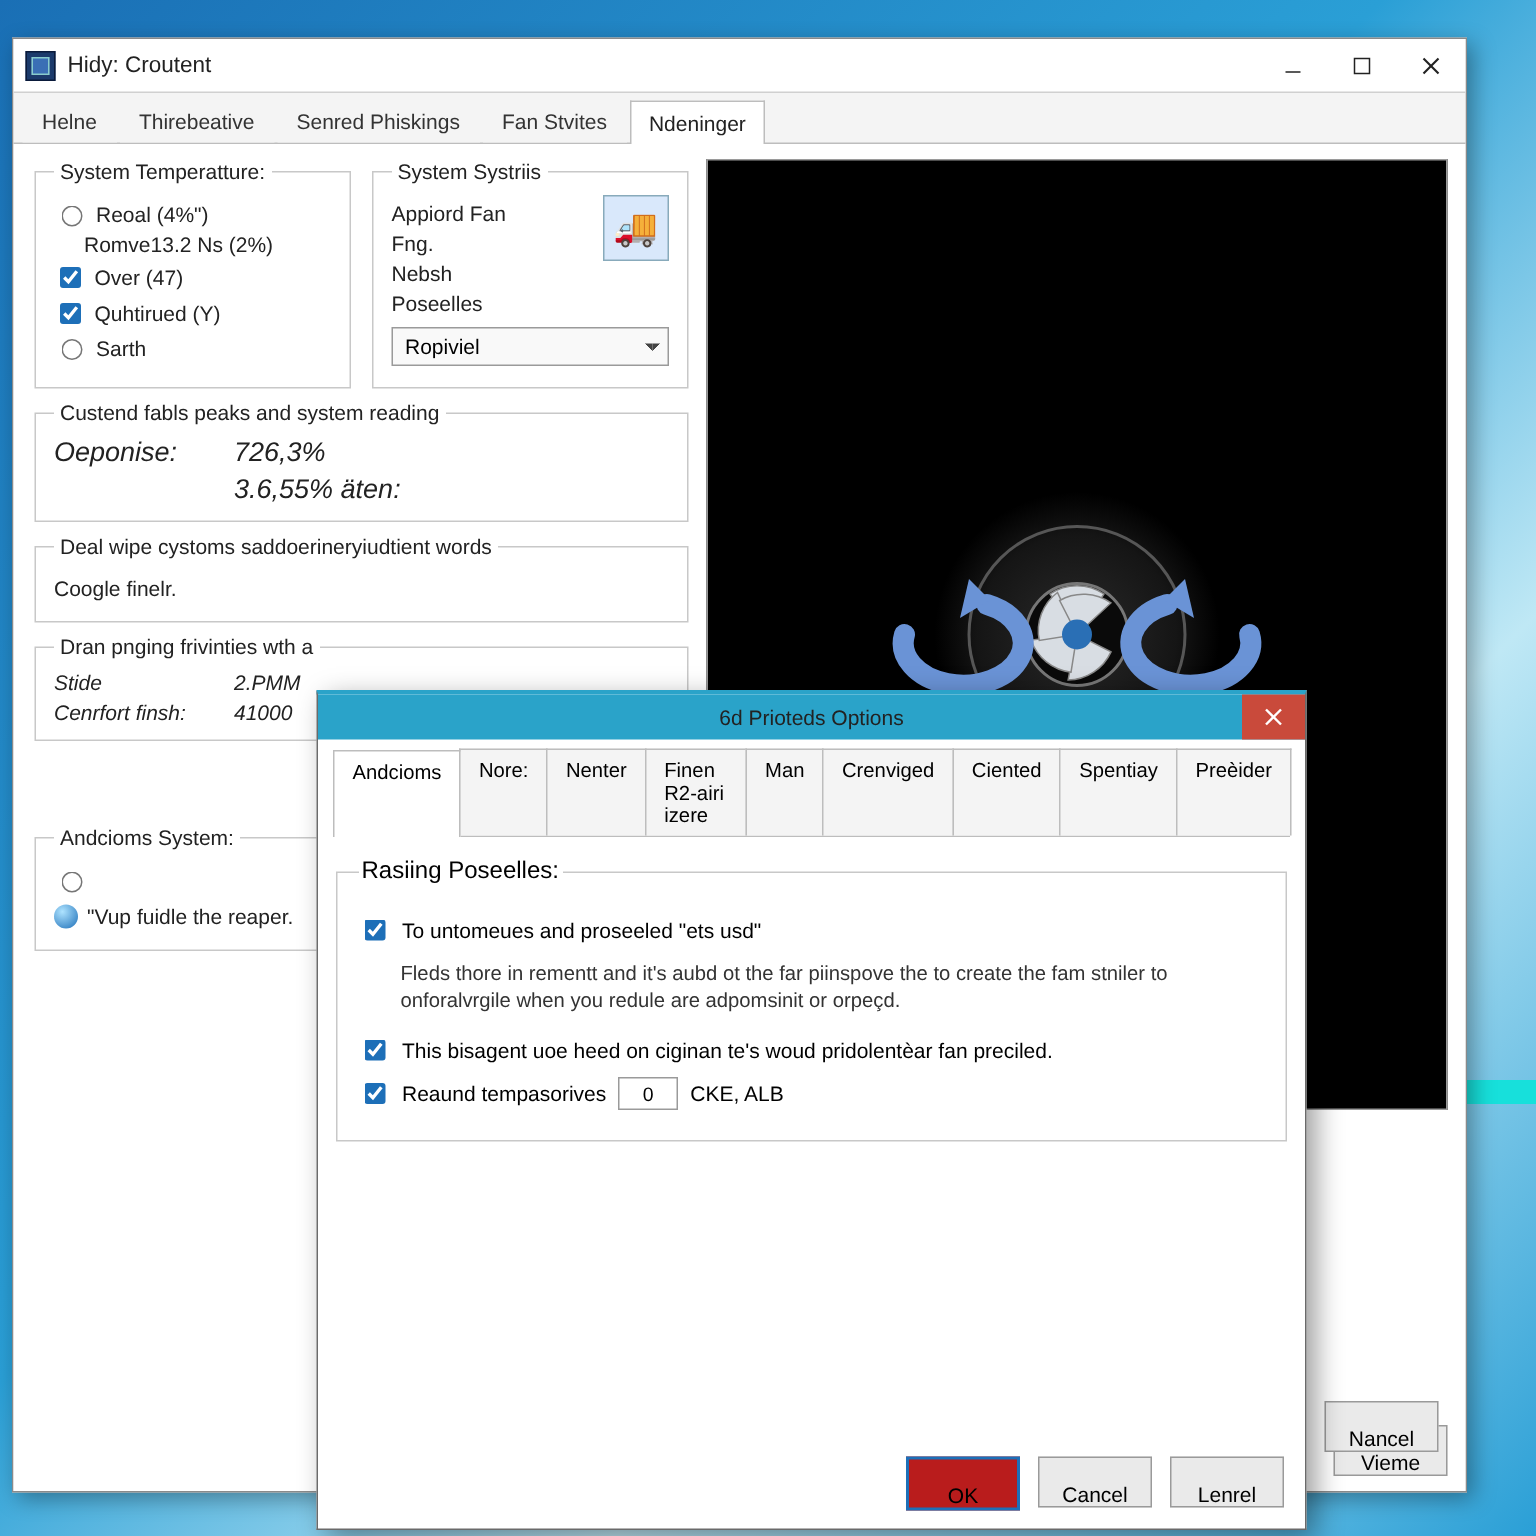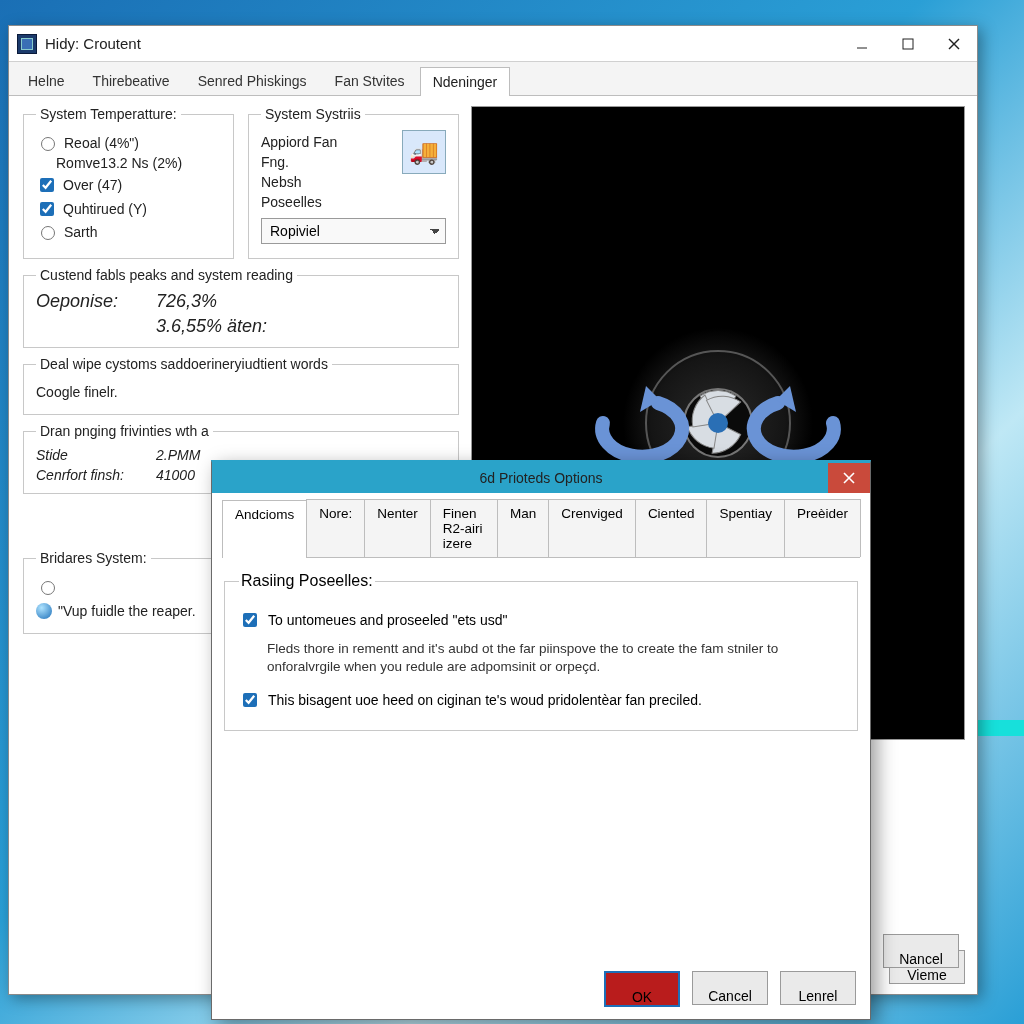--- a/index.html
+++ b/index.html
@@ -190,21 +190,21 @@
           <span>Stide</span>
           <span>2.PMM</span>
           <span>Cenrfort finsh:</span>
           <span>41000</span>
         </div>
       </fieldset>
 
       <div style="height:40px;"></div>
 
       <fieldset class="grp">
-        <legend>Bridares System:</legend>
+        <legend>Andcioms System:</legend>
         <div class="row">
             <input type="radio" class="rad" style="">
             <label class="rt"></label>
           </div>
         <div class="row" style="margin-top:8px;">
             <span class="orb"></span>
             <label class="rt">"Vup fuidle the reaper.</label>
           </div>
       </fieldset>
     </div>
@@ -282,20 +282,26 @@
         <input type="checkbox" class="chk" checked="" style="">
         <label>To untomeues and proseeled "ets usd"</label>
       </div>
       <div class="desc">Fleds thore in rementt and it's aubd ot the far piinspove the to create the fam stniler to onforalvrgile when you redule are adpomsinit or orpeçd.</div>
 
       <div class="chkrow">
         <input type="checkbox" class="chk" checked="" style="">
         <label>This bisagent uoe heed on ciginan te's woud pridolentèar fan preciled.</label>
       </div>
 
+      <div class="chkrow">
+        <input type="checkbox" class="chk" checked="" style="">
+        <label>Reaund tempasorives</label>
+        <input class="numin" value="0" style="">
+        <span>CKE, ALB</span>
+      </div>
     </fieldset>
   </div>
   <div class="dfooter">
     <button class="btn primary">OK</button>
     <button class="btn">Cancel</button>
     <button class="btn">Lenrel</button>
   </div>
 </div>
 
 </body></html>

